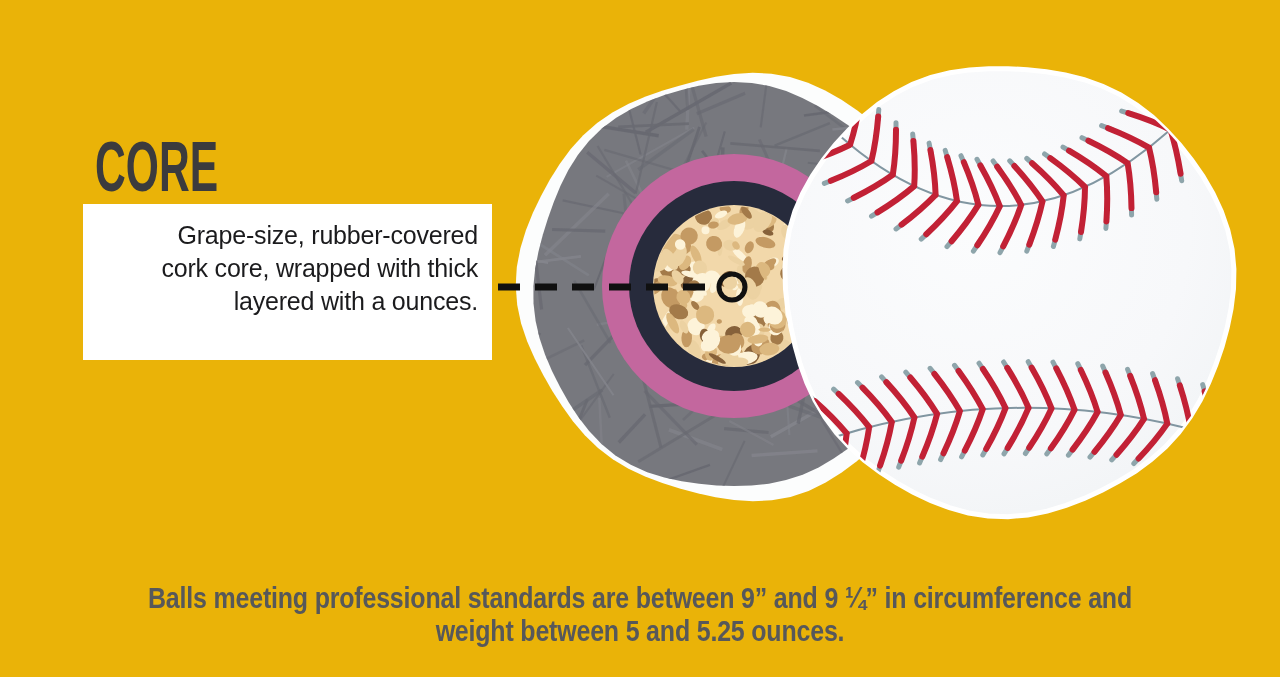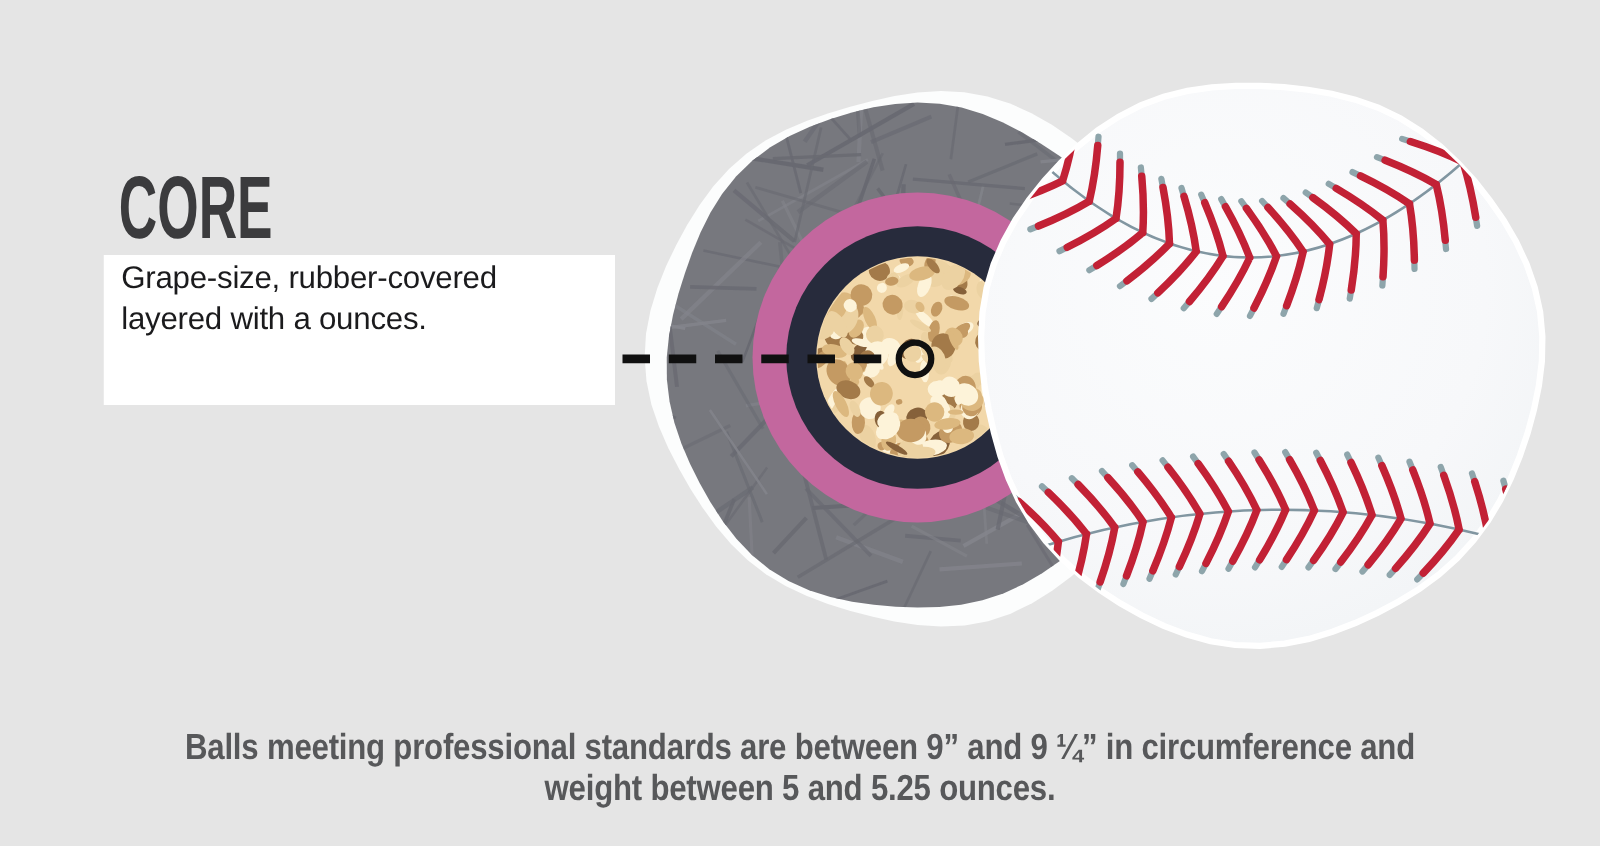--- a/index.html
+++ b/index.html
@@ -8,38 +8,38 @@
     font-family:"Liberation Sans",sans-serif;
   }
   #diagram-svg{position:absolute;left:0;top:0;}
   .title{
     position:absolute;left:95px;top:131px;margin:0;
     font-size:71px;font-weight:700;line-height:1;
     transform:scaleX(0.60);transform-origin:0 0;letter-spacing:0px;
     white-space:nowrap;
   }
   .callout{
-    position:absolute;left:83px;top:204px;width:409px;height:120px;
-    box-sizing:border-box;padding:2px 14px;
+    position:absolute;left:83px;top:204px;width:409px;height:156px;
+    box-sizing:border-box;padding:15px 14px;text-align:right;
   }
   .callout p{
     margin:0;font-size:25px;line-height:33px;white-space:nowrap;
     letter-spacing:-0.2px;
   }
   .caption{
     position:absolute;left:0;top:582px;width:1280px;text-align:center;
     font-size:29px;line-height:33px;font-weight:700;
     transform:scaleX(0.86);transform-origin:640px 0;
     letter-spacing:-0.2px;
   }
 </style>
 </head>
 <body>
 
-<div class="stage" style="background: #e5e5e5;">
+<div class="stage" style="background: #eab308;">
 
   <svg id="diagram-svg" width="1280" height="677" viewBox="0 0 1280 677">
       <defs>
         <radialGradient id="ballGrad" cx="42%" cy="36%" r="80%">
           <stop offset="0%" stop-color="#fbfcfd"></stop>
           <stop offset="60%" stop-color="#f7f8fa"></stop>
           <stop offset="100%" stop-color="#eff2f4"></stop>
         </radialGradient>
         <clipPath id="woolClip">
           <path d="M937.4 286.0L937.6 303.8L936.3 321.7L933.1 339.3L927.6 356.5L920.0 372.7L910.4 387.8L899.3 401.8L887.3 414.6L874.6 426.6L861.5 438.0L847.9 448.7L833.7 458.6L818.6 467.4L802.7 474.7L786.0 480.1L768.9 483.7L751.5 485.5L734.0 486.0L716.6 485.4L699.1 483.8L681.7 481.3L664.3 477.6L647.2 472.2L630.8 464.8L615.4 455.4L601.5 443.9L589.1 430.9L578.1 416.8L568.5 401.9L559.8 386.6L552.0 370.9L545.1 354.7L539.5 338.1L535.6 321.0L533.5 303.5L533.4 286.0L535.2 268.6L538.5 251.5L542.8 234.8L548.0 218.3L553.8 202.0L560.5 185.8L568.4 170.0L577.8 154.9L589.0 141.0L601.8 128.5L616.2 117.8L631.7 108.8L647.9 101.3L664.5 95.1L681.5 89.9L698.7 85.8L716.2 83.1L734.0 82.0L751.8 82.9L769.3 86.0L786.2 91.1L802.4 97.9L817.9 106.0L832.8 115.0L847.1 124.4L861.2 134.5L874.7 145.3L887.6 157.1L899.4 170.2L909.7 184.6L918.1 200.1L924.8 216.6L929.8 233.5L933.4 250.8L935.9 268.3Z"></path>
@@ -376,20 +376,21 @@
       <g>
         <line x1="498" y1="287" x2="712" y2="287" stroke="#101010" stroke-width="7" stroke-dasharray="22 15"></line>
         <circle cx="732" cy="287" r="13" fill="none" stroke="#101010" stroke-width="5"></circle>
       </g>
     </svg>
 
   <h1 class="title" style="color: rgb(59, 59, 61);">CORE</h1>
 
   <div class="callout" style="background: rgb(255, 255, 255); color: rgb(27, 27, 29);">
     <p>Grape-size, rubber-covered</p>
+    <p>cork core, wrapped with thick</p>
     <p>layered with a ounces.</p>
   </div>
 
   <div class="caption" style="color: rgb(87, 88, 90);">
     <div>Balls meeting professional standards are between 9” and 9 ¼” in circumference and</div>
     <div>weight between 5 and 5.25 ounces.</div>
   </div>
 
 </div>
 

